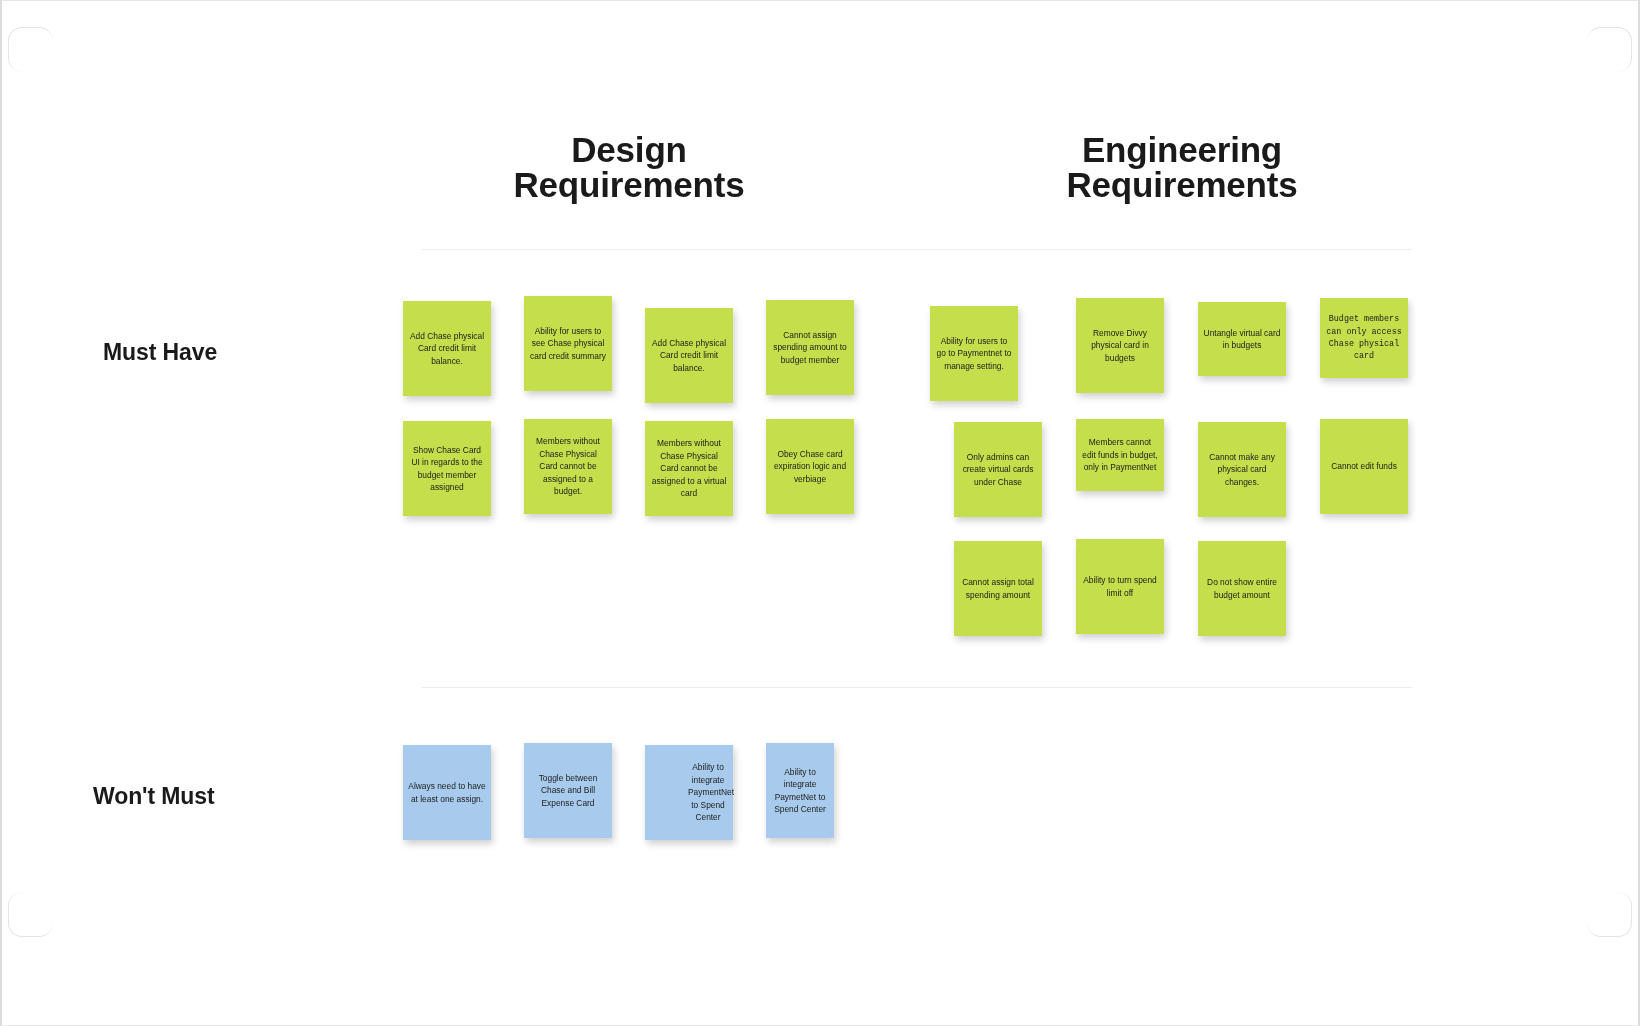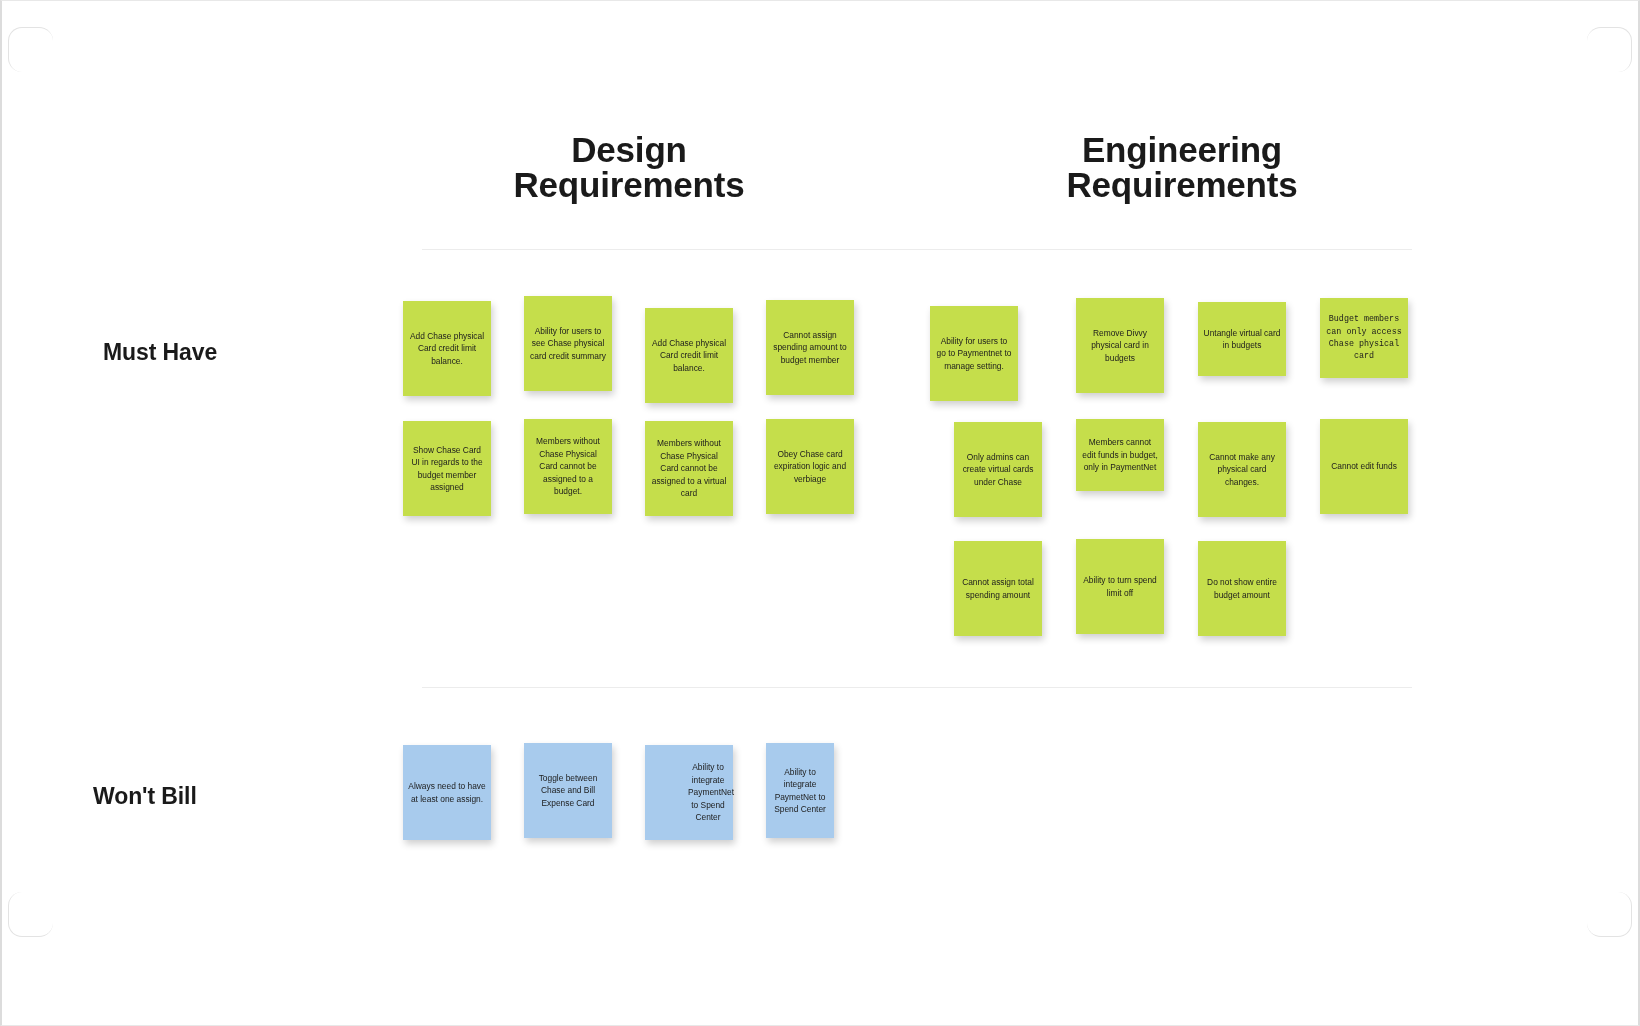--- a/index.html
+++ b/index.html
@@ -117,21 +117,21 @@
   <div class="col-header" id="hdr-design">
     <div>Design</div>
     <div>Requirements</div>
   </div>
   <div class="col-header" id="hdr-engineering">
     <div>Engineering</div>
     <div>Requirements</div>
   </div>
 
   <div class="row-label" id="lbl-must">Must Have</div>
-  <div class="row-label" id="lbl-wont">Won't Bill</div>
+  <div class="row-label" id="lbl-wont">Won't Must</div>
 
   <div class="divider" id="divider-top"></div>
   <div class="divider" id="divider-bottom"></div>
 
   <div></div>
   <div></div>
   <div></div>
 
 <div class="note green" style="left: 401px; top: 300px; width: 88px; height: 95px;">
       <span class="txt">Add Chase physical Card credit limit balance.</span>

